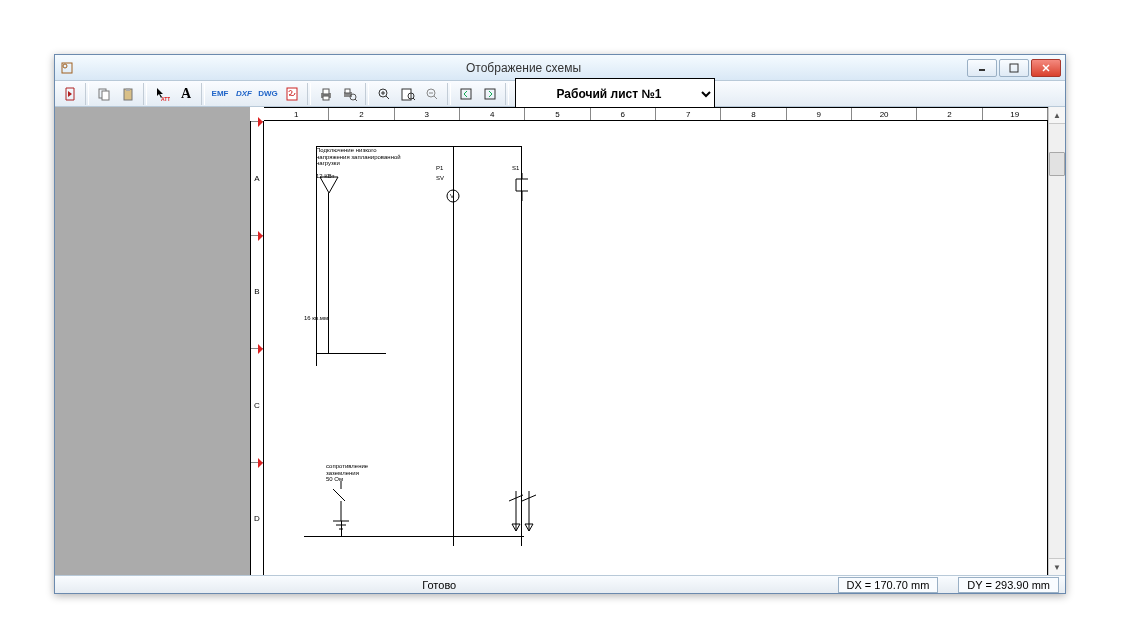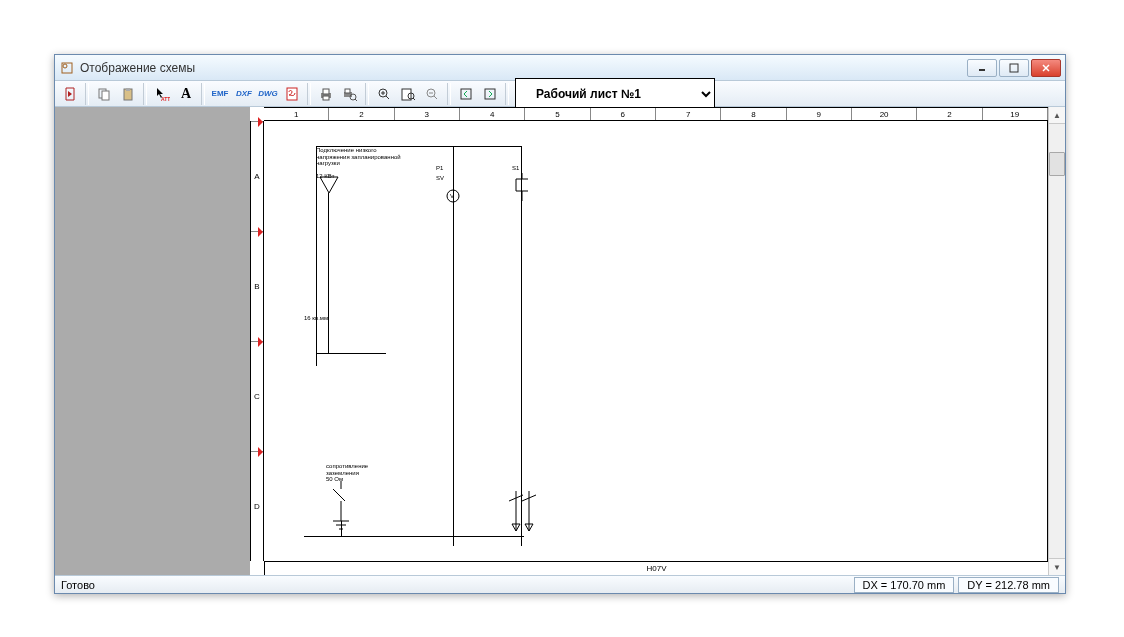--- a/index.html
+++ b/index.html
@@ -1,31 +1,31 @@
 <!DOCTYPE html>
 <html><head>
 <meta charset="utf-8">
 <style>
   * { margin: 0; padding: 0; box-sizing: border-box; }
   body { width: 1124px; height: 637px; background: #fff; font-family: Tahoma, sans-serif; overflow: hidden; }
   .outer { padding: 54px 42px 32px 54px; background: #fff; }
   .win { width: 1012px; height: 540px; border: 1px solid #6b8aae; background: #e8eff5; display: flex; flex-direction: column; box-shadow: 0 2px 8px rgba(0,0,0,0.3); }
 
-  .titlebar { height: 26px; background: linear-gradient(#f5fbff,#d9e8f6); display: flex; align-items: center; padding: 0 4px; border-bottom: 1px solid #b8c9d8; }
+  .titlebar { height: 26px; background: linear-gradient(#f5fbff,#d9e8f6); display: flex; align-items: center; padding: 0 4px; border-bottom: 1px solid #b8c9d8; text-align: center; }
   .titlebar .ticon { width: 16px; height: 16px; margin-right: 5px; display: flex; align-items: center; justify-content: center; font-size: 11px; color: #a06020; }
   .titlebar .txt { font-size: 12px; color: #333; flex: 1; }
   .winbtns { display: flex; gap: 2px; }
   .winbtn { width: 30px; height: 18px; border: 1px solid #9ab0c5; border-radius: 2px; display: flex; align-items: center; justify-content: center; background: linear-gradient(#f9fcff,#dfeaf5); cursor: pointer; }
   .winbtn.close { background: linear-gradient(#f48a7f,#d9412e); border-color: #a8372c; color: #fff; }
   .winbtn svg { display: block; }
 
   .toolbar { height: 26px; background: linear-gradient(#fafcff,#e4ecf4); border-bottom: 1px solid #b8c9d8; display: flex; align-items: center; padding: 0 4px; gap: 2px; }
   .tbtn { width: 22px; height: 22px; display: flex; align-items: center; justify-content: center; border: 1px solid transparent; cursor: pointer; font-size: 8px; font-weight: bold; }
   .tsep { width: 4px; height: 22px; border-left: 1px solid #c2ccd6; border-right: 1px solid #fff; margin: 0 2px; }
-  .sheetsel { height: 32px; width: 200px; font-size: 12px; font-weight: bold; padding: 0 16px; border: 1px solid #000; background: #fff; margin-left: 2px; }
+  .sheetsel { height: 32px; width: 200px; font-size: 12px; font-weight: bold; padding: 0 4px; border: 1px solid #000; background: #fff; margin-left: 2px; text-align: center; }
 
   .workarea { flex: 1; display: flex; background: #eef1f5; overflow: hidden; }
   .leftgray { width: 195px; background: #ababab; }
   .docwrap { flex: 1; background: #fff; position: relative; display: flex; flex-direction: column; }
   .vscroll { width: 17px; background: #f0f0f0; border-left: 1px solid #c9c9c9; display: flex; flex-direction: column; }
   .vscroll .arrow { height: 17px; display: flex; align-items: center; justify-content: center; font-size: 8px; color: #555; background: #f6f6f6; border-bottom: 1px solid #c9c9c9; cursor: pointer; }
   .vscroll .arrow:last-child { border-bottom: none; border-top: 1px solid #c9c9c9; }
   .vscroll .thumb { width: 100%; height: 24px; background: #e2e2e2; border: 1px solid #a8a8a8; border-radius: 1px; margin-top: 28px; }
 
   .hrule { height: 14px; border-bottom: 1px solid #000; border-top: 1px solid #000; display: flex; margin-left: 14px; background: #fff; }
@@ -37,22 +37,22 @@
   .sheetbody { flex: 1; display: flex; position: relative; }
   .drawing { flex: 1; background: #fff; position: relative; border-right: 1px solid #000; overflow: hidden; }
   .drawing .inner { position: absolute; inset: 0; }
   .schtext { position: absolute; font-size: 6px; color: #000; line-height: 1.1; white-space: pre; }
   .line { position: absolute; background: #000; }
   .hline { height: 1px; } .vline { width: 1px; }
 
   .bottomrule { height: 14px; border-top: 1px solid #000; border-left: 1px solid #000; margin-left: 14px; display: flex; align-items: center; justify-content: center; font-size: 8px; background: #fff; }
 
   .status { height: 18px; background: linear-gradient(#f9fcff,#e6ecf2); border-top: 1px solid #b8c9d8; display: flex; align-items: center; font-size: 11px; padding: 0 6px; }
-  .status .l { flex: 1; }
-  .status .box { border: 1px solid #9ab0c5; padding: 0 8px; margin-left: 4px; background: #f9fcff; height: 16px; display: flex; align-items: center; font-size: 11px; }
+  .status .l { flex: 1; text-align: center; }
+  .status .box { border: 1px solid #9ab0c5; padding: 0 8px; margin-left: 20px; background: #f9fcff; height: 16px; display: flex; align-items: center; font-size: 11px; }
 </style>
 </head>
 <body>
 
 <div class="outer">
   <div class="win">
 
     <div class="titlebar">
       <div class="ticon">
         <svg width="14" height="14">
@@ -112,21 +112,21 @@
           <span style="font-family:serif;font-size:14px;font-weight:bold;">A</span>
         </div>
       <div class="tsep"></div>
       <div class="tbtn">
           <span style="color:#2266c8;">EMF</span>
         </div>
       <div class="tbtn">
           <span style="color:#2266c8;font-style:italic;">DXF</span>
         </div>
       <div class="tbtn">
-          <span style="color:#2266c8;font-style:italic;">DWG</span>
+          <span style="color:#2266c8;">DWG</span>
         </div>
       <div class="tbtn">
           <svg width="16" height="16">
             <rect x="3" y="2" width="10" height="12" fill="#fff" stroke="#c22"></rect>
             <path d="M5 6 C5 4 8 4 8 6 C8 8 5 9 5 9 C8 9 10 11 11 7" fill="none" stroke="#c22"></path>
           </svg>
         </div>
       <div class="tsep"></div>
       <div class="tbtn">
           <svg width="16" height="16">
@@ -263,33 +263,30 @@
               <div class="schtext" style="left:172px;top:44px;">P1</div>
               <div class="schtext" style="left:172px;top:54px;">SV</div>
               <div class="schtext" style="left:186px;top:72px;">V</div>
               <div class="schtext" style="left:248px;top:44px;">S1</div>
               <div class="schtext" style="left:62px;top:342px;">сопротивление
 заземления
 50 Ом</div>
             </div>
           </div>
         </div>
-        <div class="bottomrule">
-            <span>H07V</span>
-          </div>
       </div>
       <div class="vscroll">
         <div class="arrow">▲</div>
         <div style="flex:1;position:relative;">
             <div class="thumb"></div>
           </div>
         <div class="arrow">▼</div>
       </div>
     </div>
 
     <div class="status">
       <div class="l">Готово</div>
       <div class="box">DX = 170.70 mm</div>
-      <div class="box">DY = 212.78 mm</div>
+      <div class="box">DY = 293.90 mm</div>
     </div>
 
   </div>
 </div>
 
 </body></html>

